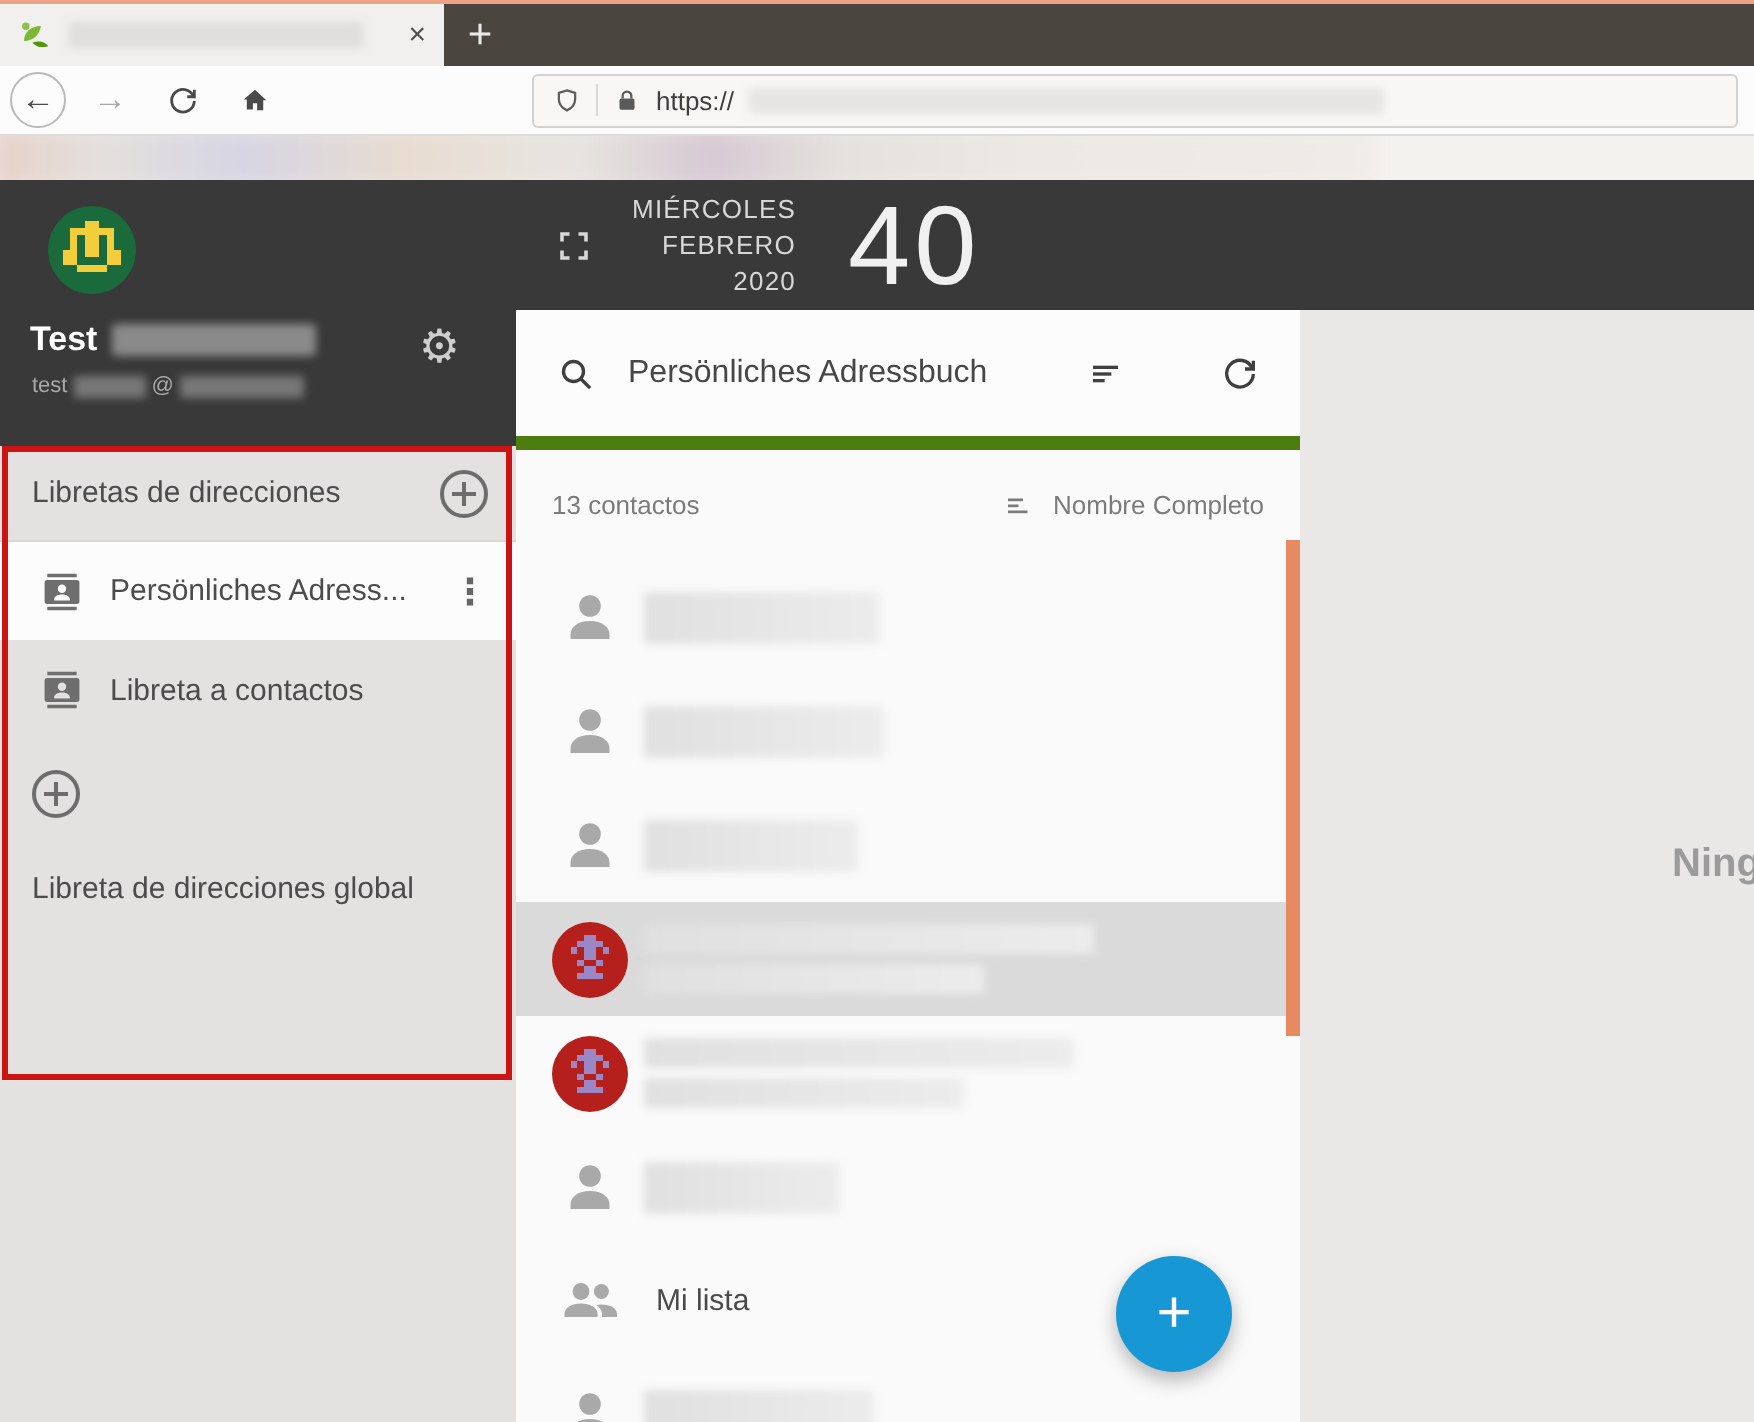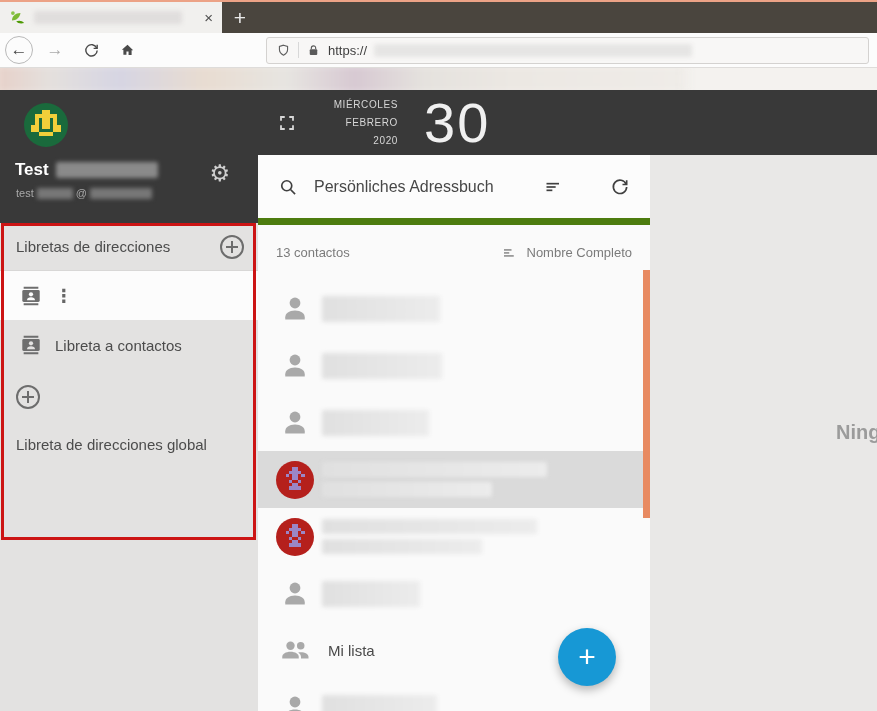--- a/index.html
+++ b/index.html
@@ -58,21 +58,21 @@
   .plus-circle::before{left:4px;right:4px;top:9px;height:2px;}
   .plus-circle::after{top:4px;bottom:4px;left:9px;width:2px;}
   .kebab{color:#666;font-size:18px;font-weight:bold;flex:none;line-height:1;}
   .annotation{position:absolute;left:1px;top:0;width:255px;height:317px;border:3px solid var(--annotation,#cc1414);
               box-sizing:border-box;pointer-events:none;}
   
   .main{flex:1;display:flex;flex-direction:column;min-width:0;}
   .date-header{height:65px;background:var(--header-dark,#393939);display:flex;align-items:center;flex:none;}
   .fs-icon{margin-left:20px;width:18px;height:18px;flex:none;}
   .fs-icon svg{width:18px;height:18px;display:block;}
-  .date-block{margin-left:18px;width:84px;text-align:right;font-size:10px;line-height:18px;letter-spacing:.6px;color:#d7d7d7;}
+  .date-block{margin-left:18px;width:84px;text-align:right;font-size:13px;line-height:18px;letter-spacing:.6px;color:#d7d7d7;}
   .big-day{margin-left:26px;font-size:56px;font-weight:300;color:#f0f0f0;letter-spacing:2px;}
   .content{flex:1;display:flex;min-height:0;}
   .list-panel{width:392px;background:#fafafa;position:relative;flex:none;overflow:hidden;}
   .search-row{height:70px;display:flex;align-items:center;padding:0 20px;gap:16px;background:#fcfcfc;
               border-bottom:7px solid #4d7c0f;box-sizing:border-box;}
   .search-row svg{width:20px;height:20px;flex:none;display:block;}
   .search-row .title{flex:1;font-size:16px;color:#474747;}
   .sr-gap{width:14px;}
   .meta-row{height:55px;display:flex;align-items:center;padding:0 18px;justify-content:space-between;
             color:#7b7b7b;font-size:13px;}
@@ -193,20 +193,21 @@
         </div>
         <div class="sb-row sb-item selected">
           <span class="icon">
             <svg viewBox="0 0 24 24">
                 <path fill="#6e6e6e" d="M20 2H4v2h16zM4 22h16v-2H4z"></path>
                 <rect x="2.5" y="5.5" width="19" height="13" rx="1.5" fill="#6e6e6e"></rect>
                 <circle cx="12" cy="10.2" r="2.3" fill="var(--row-bg)"></circle>
                 <path d="M12 13.4c-2.6 0-4.3 1.2-4.3 2.7v.6h8.6v-.6c0-1.5-1.7-2.7-4.3-2.7z" fill="var(--row-bg)"></path>
               </svg>
           </span>
+          <span class="lbl">Persönliches Adress...</span>
           <span class="kebab">⋮</span>
         </div>
         <div class="sb-row sb-item">
           <span class="icon">
             <svg viewBox="0 0 24 24">
                 <path fill="#6e6e6e" d="M20 2H4v2h16zM4 22h16v-2H4z"></path>
                 <rect x="2.5" y="5.5" width="19" height="13" rx="1.5" fill="#6e6e6e"></rect>
                 <circle cx="12" cy="10.2" r="2.3" fill="var(--row-bg)"></circle>
                 <path d="M12 13.4c-2.6 0-4.3 1.2-4.3 2.7v.6h8.6v-.6c0-1.5-1.7-2.7-4.3-2.7z" fill="var(--row-bg)"></path>
               </svg>
@@ -228,21 +229,21 @@
         <span class="fs-icon">
           <svg viewBox="0 0 24 24" fill="none" stroke="#d8d8d8" stroke-width="2.4">
               <path d="M4 9V4h5M15 4h5v5M20 15v5h-5M9 20H4v-5"></path>
             </svg>
         </span>
         <div class="date-block">
           <div>MIÉRCOLES</div>
           <div>FEBRERO</div>
           <div>2020</div>
         </div>
-        <div class="big-day">30</div>
+        <div class="big-day">40</div>
       </div>
 
       <div class="content">
 
         <section class="list-panel">
           <div class="search-row">
             <span>
               <svg viewBox="0 0 24 24" fill="none" stroke="#3f3f3f" stroke-width="2">
                   <circle cx="10.5" cy="10.5" r="6"></circle>
                   <path d="M15 15l5.5 5.5"></path>

